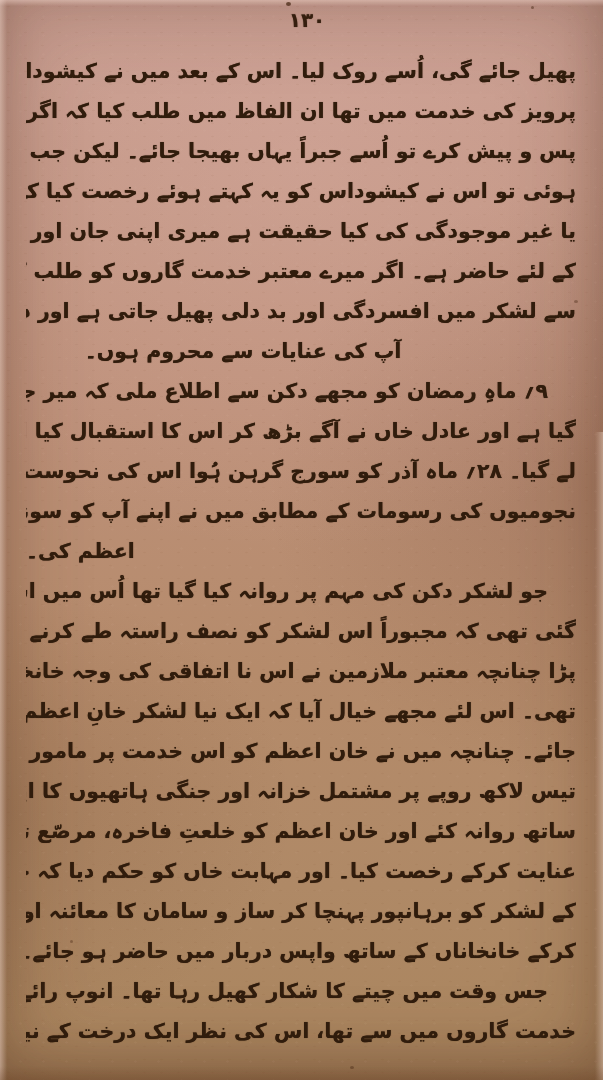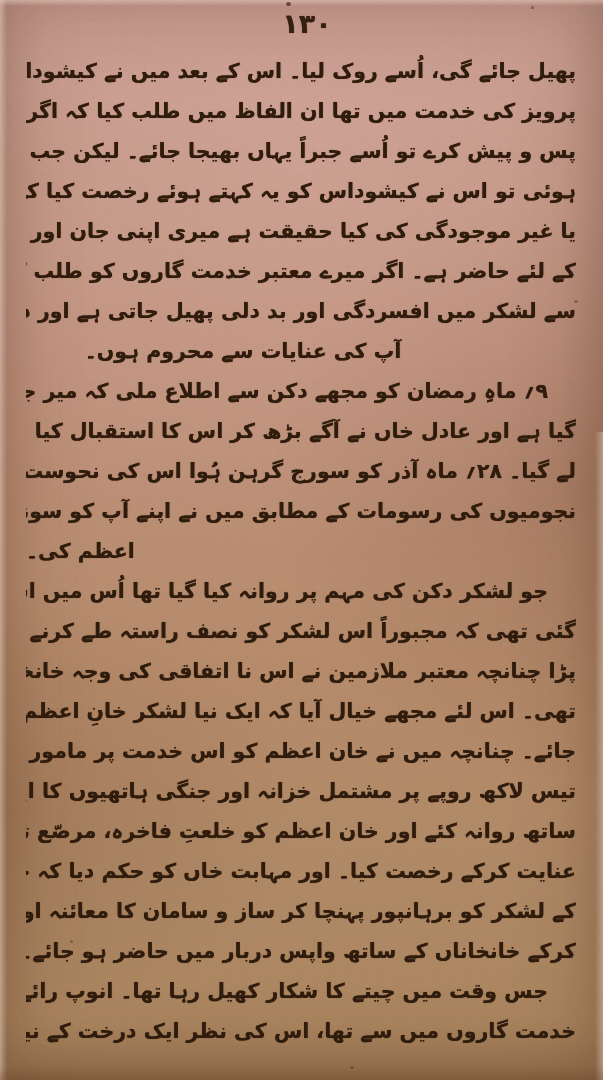--- a/index.html
+++ b/index.html
@@ -33,21 +33,21 @@
   .edge-bottom{position:absolute;left:0;right:0;bottom:0;height:14px;background:linear-gradient(0deg,rgba(100,60,30,.28),rgba(100,60,30,0));}
   .speck{position:absolute;border-radius:50%;background:#4a2a16;opacity:.75;}
   .s1{left:286px;top:2px;width:5px;height:4px;}
   .s2{left:531px;top:6px;width:3px;height:3px;opacity:.5;}
   .s3{left:574px;top:300px;width:4px;height:3px;opacity:.4;}
   .s4{left:70px;top:940px;width:3px;height:3px;opacity:.4;}
   .s5{left:350px;top:1066px;width:4px;height:3px;opacity:.45;}
 
   .page-number{
     position:absolute;top:8px;left:262px;width:90px;
-    text-align:center;font-size:27px;font-weight:700;color:#351f0f;
+    text-align:center;font-size:20px;font-weight:700;color:#351f0f;
     text-shadow:0 0 1px rgba(53,31,15,.8);
   }
   .text-block{
     position:absolute;top:51px;left:26px;right:27px;
     direction:rtl;unicode-bidi:embed;
     color:#301c0c;font-size:20.5px;font-weight:700;
     text-shadow:0 0 .7px rgba(48,28,12,.9);
   }
   .para{margin:0;}
   .line{

